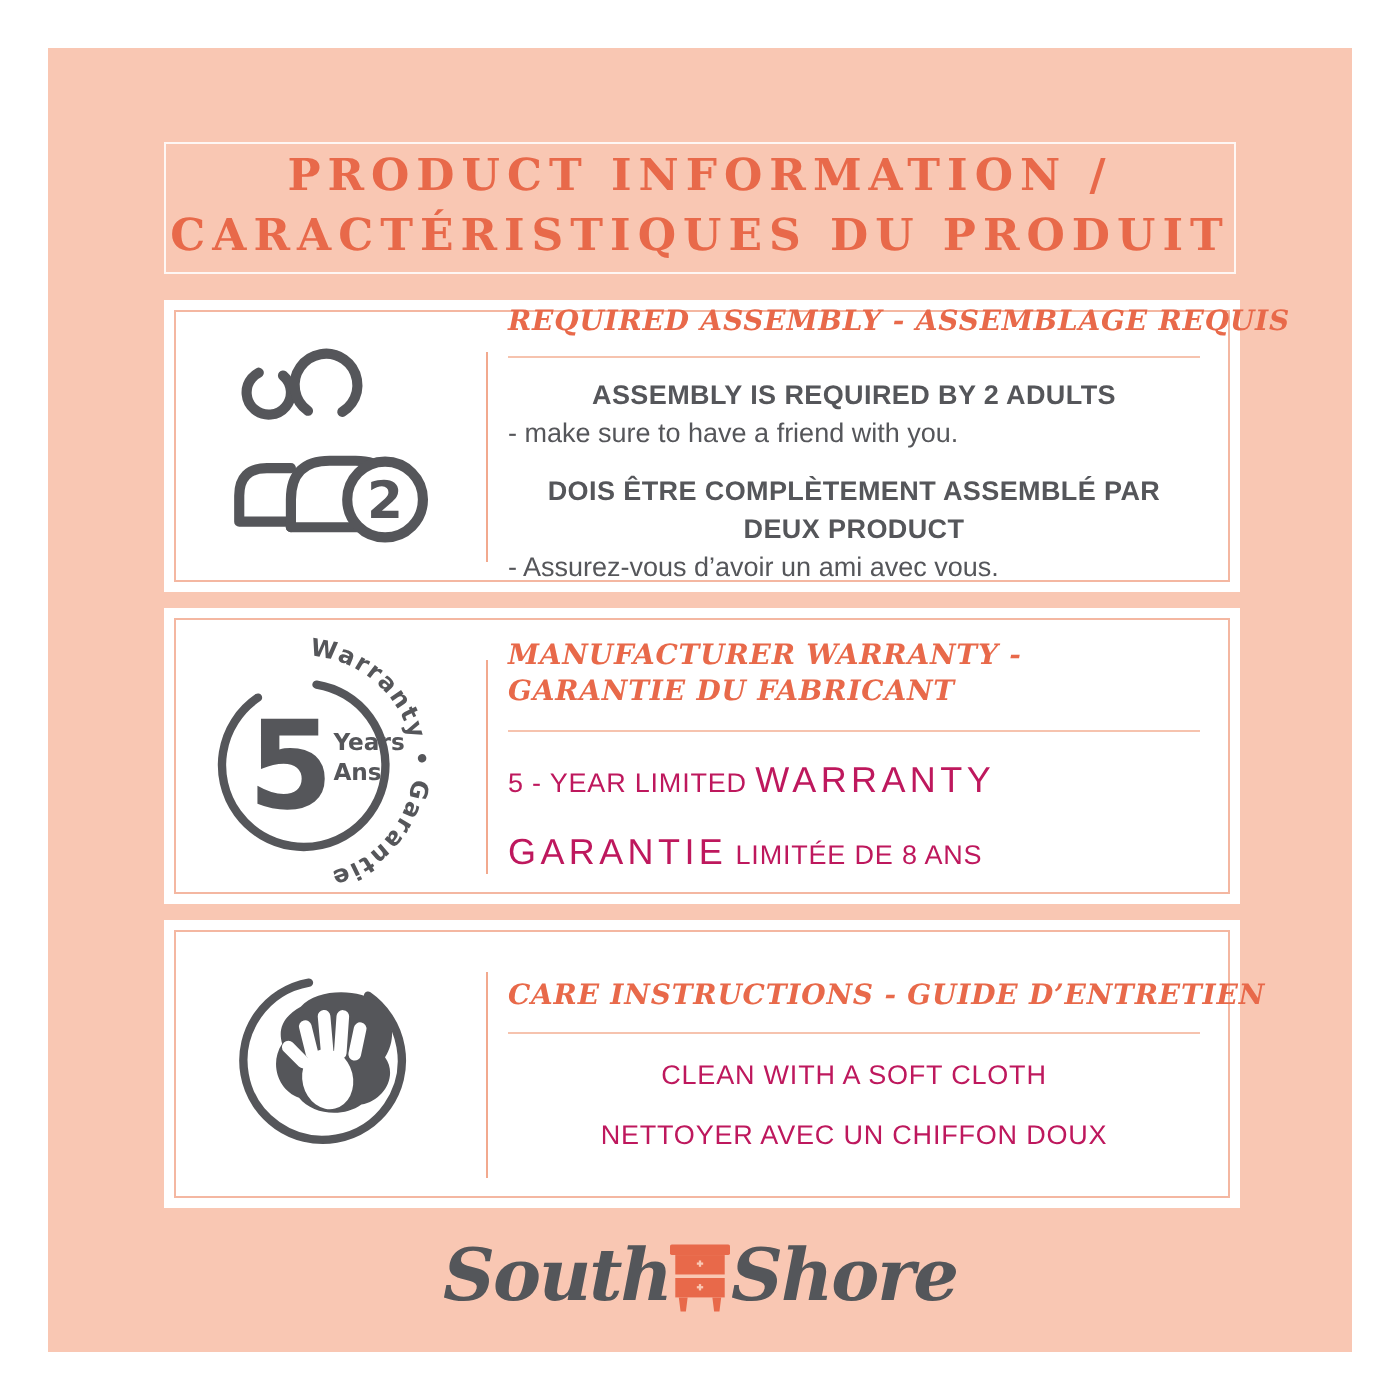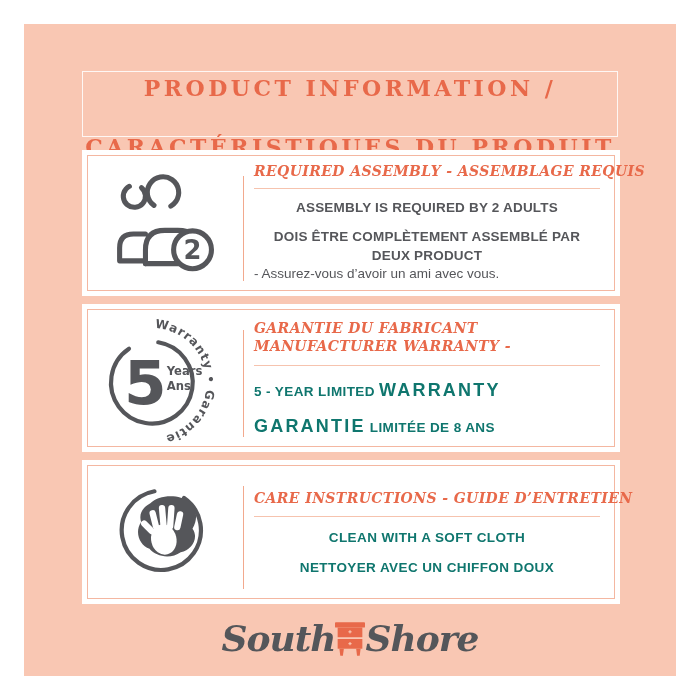--- a/index.html
+++ b/index.html
@@ -11,21 +11,21 @@
   .frame{position:absolute;inset:24px;background:#f9c7b3;}
 
   
   .title-box{
     position:absolute;left:58px;top:47px;width:534px;height:64px;
     border:1px solid rgba(255,255,255,.85);
     display:flex;flex-direction:column;justify-content:center;align-items:center;
   }
   .title-line{
     font-family:"DejaVu Serif",serif;font-weight:700;font-size:22px;
-    letter-spacing:3.5px;color:#e8694a;line-height:1.35;white-space:nowrap;margin-top:29px;
+    letter-spacing:3.5px;color:#e8694a;line-height:1.35;white-space:nowrap;
   }
 
   
   .card{position:absolute;left:58px;width:538px;background:#ffffff;}
   .card-1{top:126px;height:146px;}
   .card-2{top:280px;height:148px;}
   .card-3{top:436px;height:144px;text-align:center;}
   .card-inner-border{position:absolute;inset:5px;border:1px solid #f4b7a1;pointer-events:none;}
   .card-divider{position:absolute;left:161px;top:26px;bottom:15px;width:1px;background:#f2a98e;}
   .icon-col{position:absolute;left:0;top:0;bottom:0;width:161px;
@@ -34,21 +34,21 @@
     display:flex;flex-direction:column;justify-content:center;}
   .card-heading{
     font-family:"DejaVu Serif",serif;font-style:italic;font-weight:700;
     font-size:14px;color:#e8694a;letter-spacing:.4px;line-height:1.3;white-space:nowrap;
   }
   .heading-rule{height:1px;background:#f6c3ae;margin:8px 0 10px 0;}
   .body-bold{font-weight:700;font-size:13.5px;color:#55565a;letter-spacing:.2px;line-height:1.4;text-align:center;}
   .body-normal{font-weight:400;font-size:13.5px;color:#55565a;line-height:1.4;}
   .body-group{margin:0;}
   .body-group + .body-group{margin-top:10px;}
-  .w-line{font-weight:700;font-size:13.5px;color:#0f766e;letter-spacing:.4px;}
+  .w-line{font-weight:400;font-size:13.5px;color:#be185d;letter-spacing:.4px;}
   .w-line + .w-line{margin-top:15px;}
   .w-big{font-size:18px;letter-spacing:2.2px;}
 
   
   .logo-row{
     position:absolute;left:0;right:0;top:588px;height:52px;
     display:flex;align-items:center;justify-content:center;
   }
   .logo-text{
     font-family:"DejaVu Serif",serif;font-style:italic;font-weight:700;
@@ -86,20 +86,21 @@
         </g>
         <text x="97" y="99" text-anchor="middle" font-size="28" font-weight="bold" fill="#55565a">2</text>
       </svg>
     </div>
     <div class="card-divider"></div>
     <div class="text-col">
       <div class="card-heading">REQUIRED ASSEMBLY - ASSEMBLAGE REQUIS</div>
       <div class="heading-rule"></div>
       <div class="body-group">
         <div class="body-bold">ASSEMBLY IS REQUIRED BY 2 ADULTS</div>
+        <div class="body-normal">- make sure to have a friend with you.</div>
       </div>
       <div class="body-group">
         <div class="body-bold">DOIS ÊTRE COMPLÈTEMENT ASSEMBLÉ PAR DEUX PRODUCT</div>
         <div class="body-normal">- Assurez-vous d’avoir un ami avec vous.</div>
       </div>
     </div>
   </div>
 
   <div class="card card-2">
     <div class="card-inner-border"></div>
@@ -112,22 +113,22 @@
         <text x="51" y="98" text-anchor="middle" font-size="66" font-weight="bold" fill="#55565a">5</text>
         <text x="74" y="67" font-size="12.5" font-weight="bold" fill="#55565a">Years</text>
         <text x="74" y="83" font-size="12.5" font-weight="bold" fill="#55565a">Ans</text>
         <text font-size="13" font-weight="bold" fill="#55565a" letter-spacing="1">
           <textPath href="#ringArc" startOffset="3">Warranty • Garantie</textPath>
         </text>
       </svg>
     </div>
     <div class="card-divider"></div>
     <div class="text-col">
+      <div class="card-heading">MANUFACTURER WARRANTY -</div>
       <div class="card-heading">GARANTIE DU FABRICANT</div>
-      <div class="card-heading">MANUFACTURER WARRANTY -</div>
       <div class="heading-rule" style="margin:10px 0 14px 0;"></div>
       <div class="w-line"><span>5 - YEAR LIMITED </span><span class="w-big">WARRANTY</span></div>
       <div class="w-line"><span class="w-big">GARANTIE</span><span> LIMITÉE DE 8 ANS</span></div>
     </div>
   </div>
 
   <div class="card card-3">
     <div class="card-inner-border"></div>
     <div class="icon-col">
       <svg width="118" height="118" viewBox="0 0 140 140">

